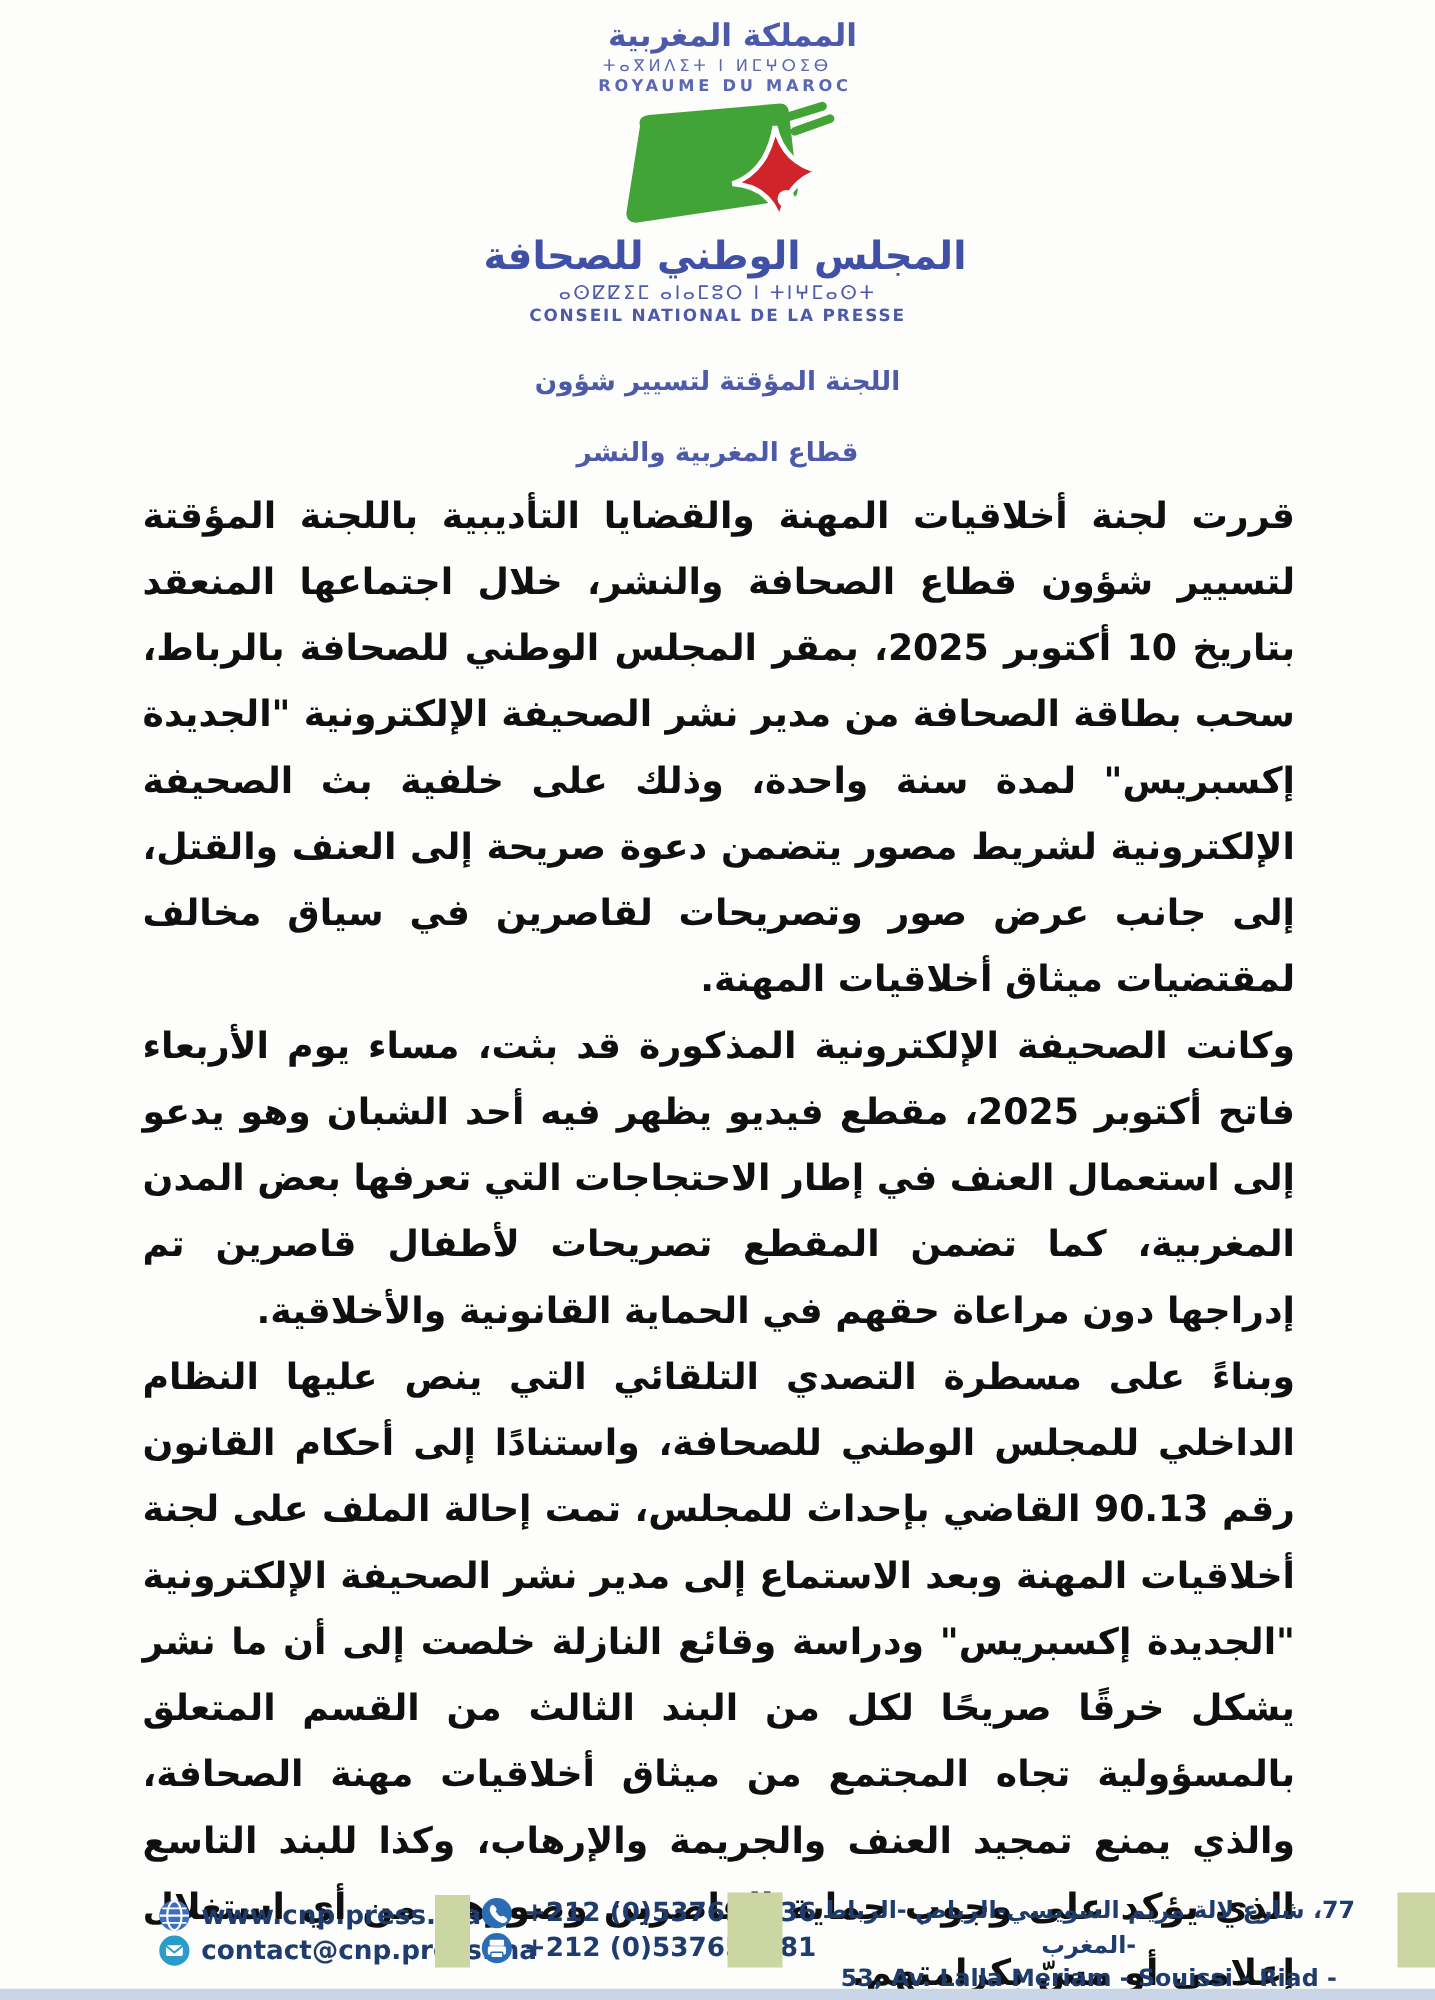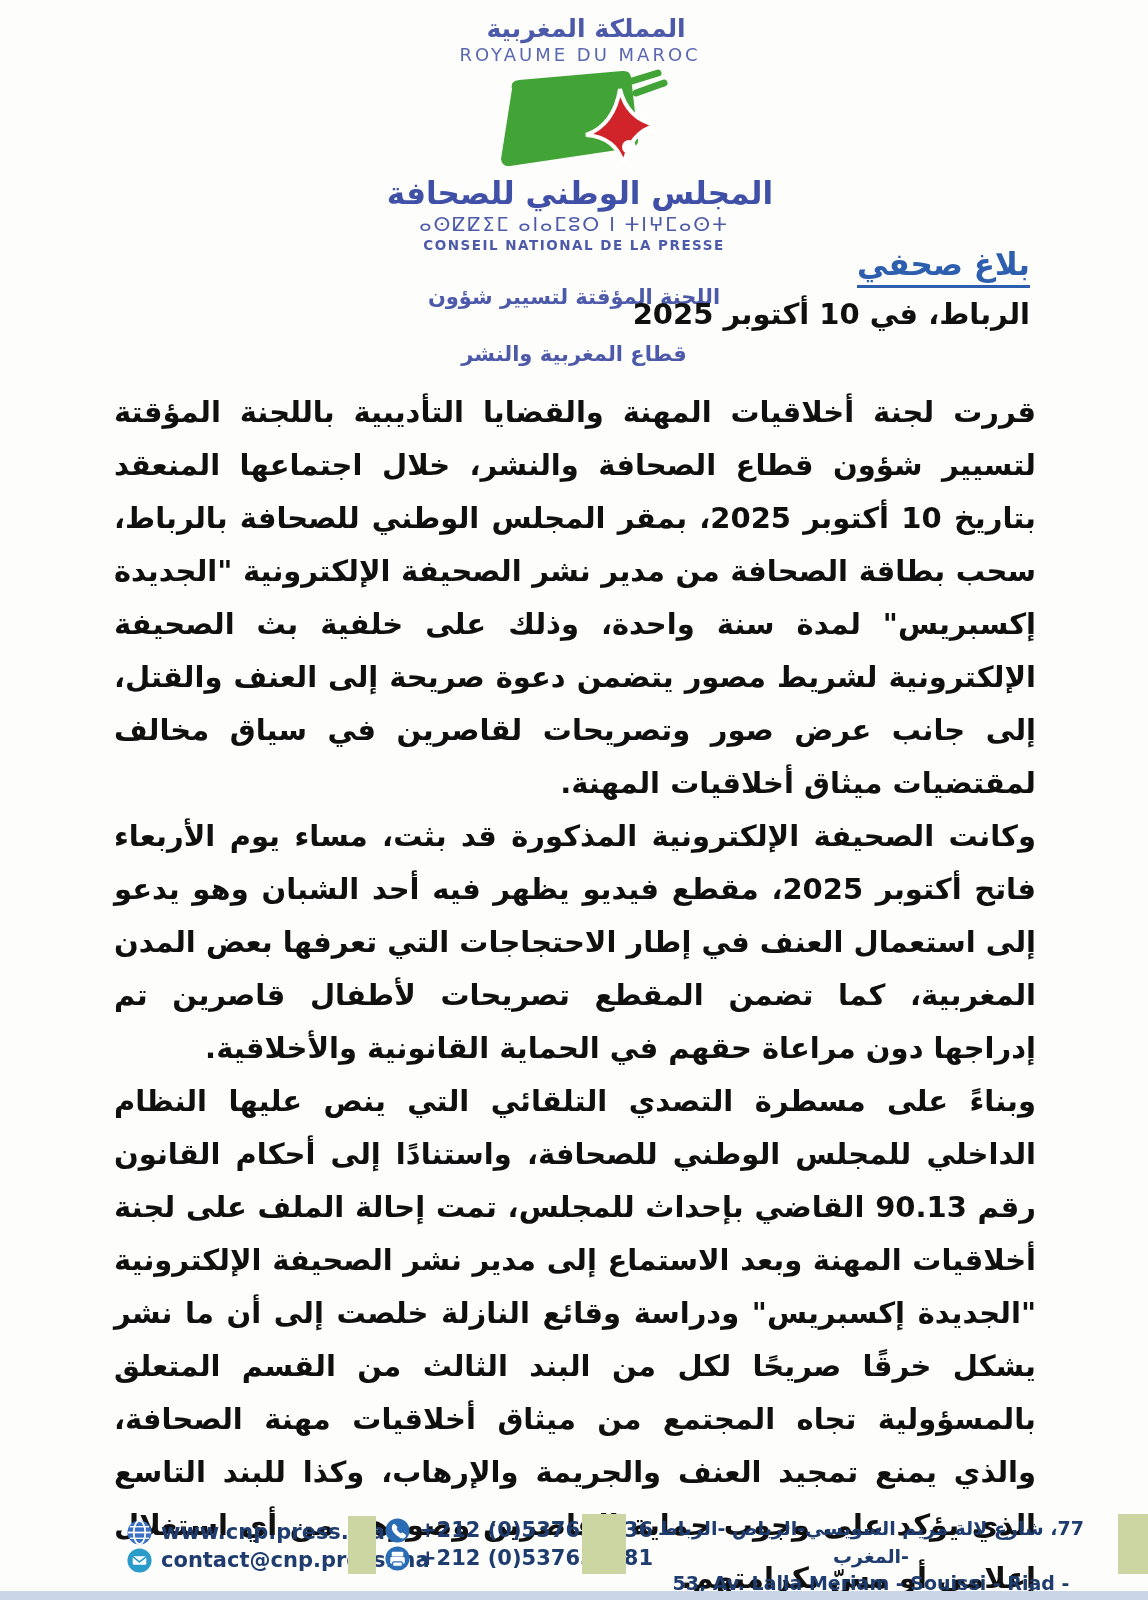--- a/index.html
+++ b/index.html
@@ -9,24 +9,24 @@
     margin:0 auto;
     background:#fdfdfb;
     overflow:hidden;
     font-family:"DejaVu Sans", sans-serif;
   }
 
   
   .letterhead { position:absolute; top:14px; left:0; right:0; text-align:center; }
   .lh-kingdom-ar { font-size:25px; font-weight:bold; color:#4d5aa9; direction:rtl;padding-left:24px; }
   .lh-tif { font-size:13px; letter-spacing:3px; color:#5a67b1; margin-top:3px; }
-  .lh-fr { font-size:18px; letter-spacing:3px; font-weight:normal; color:#5a67b1; margin-top:1px;margin-left:12px; }
+  .lh-fr { font-size:13px; letter-spacing:3px; font-weight:bold; color:#5a67b1; margin-top:1px;margin-left:12px; }
   .lh-logo { margin:2px auto 0; width:200px; height:112px; }
   .lh-council-ar { font-size:31px; font-weight:bold; color:#3f50a6; direction:rtl; margin-top:-4px;padding-left:12px; }
-  .lh-tif2 { font-size:19px; letter-spacing:2px; color:#4d5aa9; margin-top:2px; }
+  .lh-tif2 { font-size:15px; letter-spacing:2px; color:#4d5aa9; margin-top:2px; }
   .lh-council-fr { font-size:13.5px; letter-spacing:1.5px; font-weight:bold; color:#4d5aa9; margin-top:2px; }
   .lh-committee1, .lh-committee2 { font-size:21px; font-weight:bold; color:#4d5aa9; direction:rtl; line-height:25px;margin-top:32px; }
 
   
   .title-block { position:absolute; top:246px; right:118px; text-align:right; direction:rtl; }
   .doc-title {
     display:inline-block;
     color:#2d5fae; font-size:31px; font-weight:bold;
     border-bottom:3px solid #2d5fae; padding-bottom:3px;
   }
@@ -59,20 +59,21 @@
 
   .scan-strip { position:absolute; left:0; right:0; bottom:0; height:9px; background:#c9d6e8; }
 </style>
 </head>
 <body>
 
 <div class="page">
 
   <header class="letterhead">
     <div class="lh-kingdom-ar">المملكة المغربية</div>
+    <div class="lh-tif">ⵜⴰⴳⵍⴷⵉⵜ ⵏ ⵍⵎⵖⵔⵉⴱ</div>
     <div class="lh-fr">ROYAUME DU MAROC</div>
 
     <div class="lh-logo">
       <svg viewBox="0 0 200 112" width="200" height="112" aria-hidden="true">
 
         <path d="M38,22 Q36,14 45,13 L148,4 Q156,3 157,10 L164,72 Q165,79 157,81 L36,99 Q28,100 27,92 Z" fill="#42a437"></path>
 
         <path d="M158,14 L184,6" stroke="#42a437" stroke-width="7" stroke-linecap="round"></path>
         <path d="M162,26 L190,16" stroke="#42a437" stroke-width="7" stroke-linecap="round"></path>
 
@@ -81,24 +82,20 @@
       </svg>
     </div>
 
     <div class="lh-council-ar">المجلس الوطني للصحافة</div>
     <div class="lh-tif2">ⴰⵙⵇⵇⵉⵎ ⴰⵏⴰⵎⵓⵔ ⵏ ⵜⵏⵖⵎⴰⵙⵜ</div>
     <div class="lh-council-fr">CONSEIL NATIONAL DE LA PRESSE</div>
     <div class="lh-committee1">اللجنة المؤقتة لتسيير شؤون</div>
     <div class="lh-committee2">قطاع المغربية والنشر</div>
   </header>
 
-  <div class="title-block">
-    <div class="doc-title">بلاغ صحفي</div>
-    <div class="dateline">الرباط، في 10 أكتوبر 2025</div>
-  </div>
 
   <main class="body">
     <p>قررت لجنة أخلاقيات المهنة والقضايا التأديبية باللجنة المؤقتة لتسيير شؤون قطاع الصحافة والنشر، خلال اجتماعها المنعقد بتاريخ 10 أكتوبر 2025، بمقر المجلس الوطني للصحافة بالرباط، سحب بطاقة الصحافة من مدير نشر الصحيفة الإلكترونية "الجديدة إكسبريس" لمدة سنة واحدة، وذلك على خلفية بث الصحيفة الإلكترونية لشريط مصور يتضمن دعوة صريحة إلى العنف والقتل، إلى جانب عرض صور وتصريحات لقاصرين في سياق مخالف لمقتضيات ميثاق أخلاقيات المهنة.</p>
     <p>وكانت الصحيفة الإلكترونية المذكورة قد بثت، مساء يوم الأربعاء فاتح أكتوبر 2025، مقطع فيديو يظهر فيه أحد الشبان وهو يدعو إلى استعمال العنف في إطار الاحتجاجات التي تعرفها بعض المدن المغربية، كما تضمن المقطع تصريحات لأطفال قاصرين تم إدراجها دون مراعاة حقهم في الحماية القانونية والأخلاقية.</p>
     <p>وبناءً على مسطرة التصدي التلقائي التي ينص عليها النظام الداخلي للمجلس الوطني للصحافة، واستنادًا إلى أحكام القانون رقم 90.13 القاضي بإحداث للمجلس، تمت إحالة الملف على لجنة أخلاقيات المهنة وبعد الاستماع إلى مدير نشر الصحيفة الإلكترونية "الجديدة إكسبريس" ودراسة وقائع النازلة خلصت إلى أن ما نشر يشكل خرقًا صريحًا لكل من البند الثالث من القسم المتعلق بالمسؤولية تجاه المجتمع من ميثاق أخلاقيات مهنة الصحافة، والذي يمنع تمجيد العنف والجريمة والإرهاب، وكذا للبند التاسع الذي يؤكد على وجوب حماية القاصرين وصورهم من أي استغلال إعلامي أو مسّ بكرامتهم.</p>
 
   </main>
 
   <footer class="footer">
 

